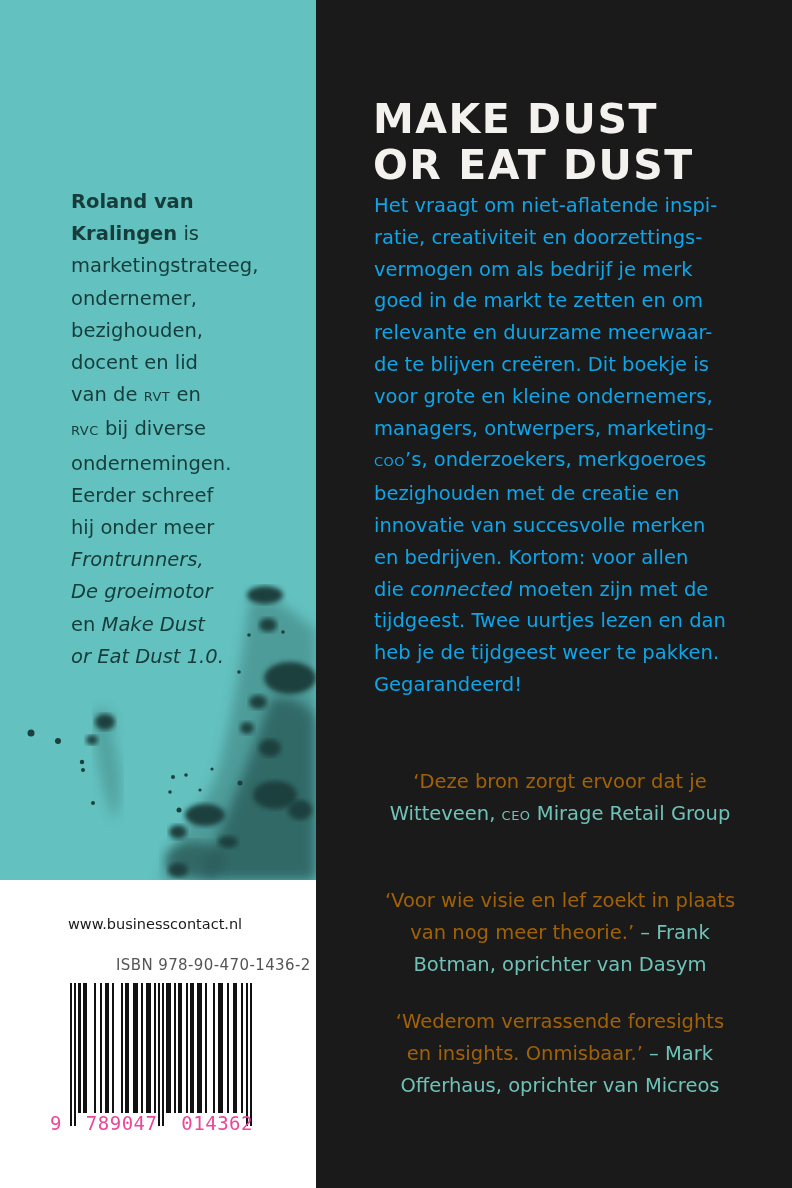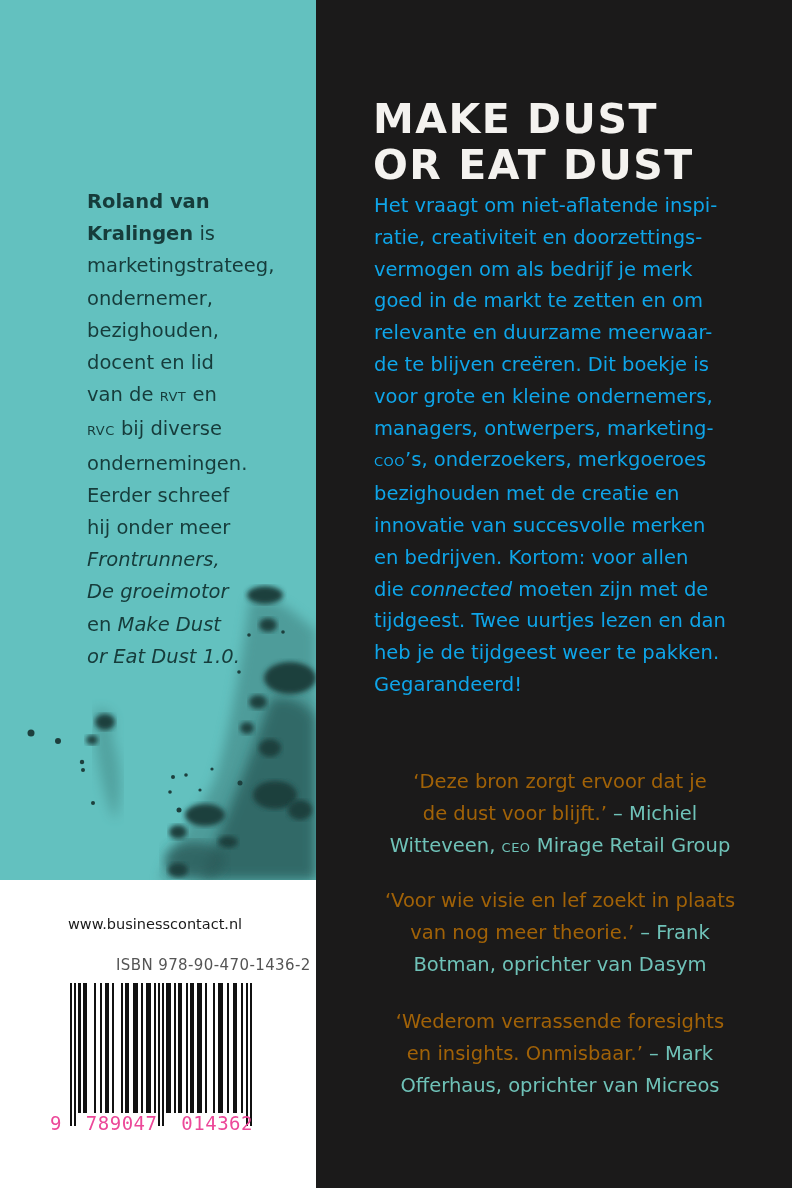--- a/index.html
+++ b/index.html
@@ -1,21 +1,21 @@
 <!DOCTYPE html>
 <html><head>
 <meta charset="utf-8">
 <style>
   html, body { margin: 0; padding: 0; }
   body { width: 792px; height: 1188px; position: relative; overflow: hidden; background: #1b1a1a; font-family: "DejaVu Sans", sans-serif; }
   .left { position: absolute; left: 0; top: 0; width: 316px; height: 1188px; background: #ffffff; }
   .teal { position: absolute; left: 0; top: 0; width: 316px; height: 880px; background: #63c1bf; overflow: hidden; }
   .right { position: absolute; left: 316px; top: 0; width: 476px; height: 1188px; background: #1b1a1a; }
 
-  .bio { position: absolute; left: 71px; top: 186px; width: 240px; font-size: 19.5px; line-height: 32.2px; color: #163c3b; margin-left: 16px; }
+  .bio { position: absolute; left: 71px; top: 186px; width: 240px; font-size: 19.5px; line-height: 32.2px; color: #163c3b; }
   .bio b { font-weight: bold; }
   .bio .sc { font-size: 13px; letter-spacing: 0.5px; }
   .bio i { font-style: italic; }
   .line { display: block; white-space: nowrap; }
 
   .dust { position: absolute; left: 0; top: 560px; width: 316px; height: 320px; }
 
   .web { position: absolute; left: 68px; top: 916px; font-size: 14.5px; font-weight: normal; color: #1a1a1a; white-space: nowrap; }
   .isbn { position: absolute; left: 68px; top: 956px; font-size: 15px; color: #555; letter-spacing: 0.4px; white-space: nowrap; margin-left: 48px; }
   .barcode { position: absolute; left: 70px; top: 983px; width: 182px; height: 143px; }
@@ -173,21 +173,20 @@
   <span class="line">innovatie van succesvolle merken</span>
   <span class="line">en bedrijven. Kortom: voor allen</span>
   <span class="line"><span>die </span><i>connected</i><span> moeten zijn met de</span></span>
   <span class="line">tijdgeest. Twee uurtjes lezen en dan</span>
   <span class="line">heb je de tijdgeest weer te pakken.</span>
   <span class="line">Gegarandeerd!</span>
 </div>
 
 <div class="quote q1">
   <span class="line q">‘Deze bron zorgt ervoor dat je</span>
-  <span class="line"><span class="q">de dust voor blijft.’</span><span class="a"> – Michiel</span></span>
   <span class="line a"><span>Witteveen, </span><span class="sc">CEO</span><span> Mirage Retail Group</span></span>
 </div>
 
 <div class="quote q2">
   <span class="line q">‘Voor wie visie en lef zoekt in plaats</span>
   <span class="line"><span class="q">van nog meer theorie.’</span><span class="a"> – Frank</span></span>
   <span class="line a">Botman, oprichter van Dasym</span>
 </div>
 
 <div class="quote q3">

